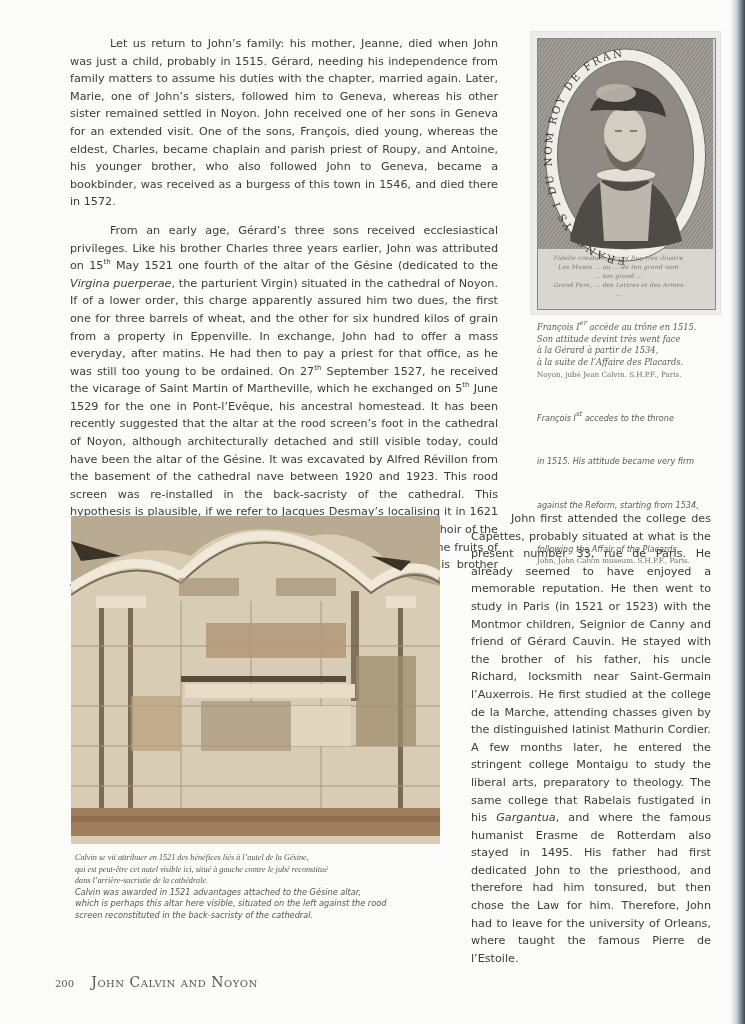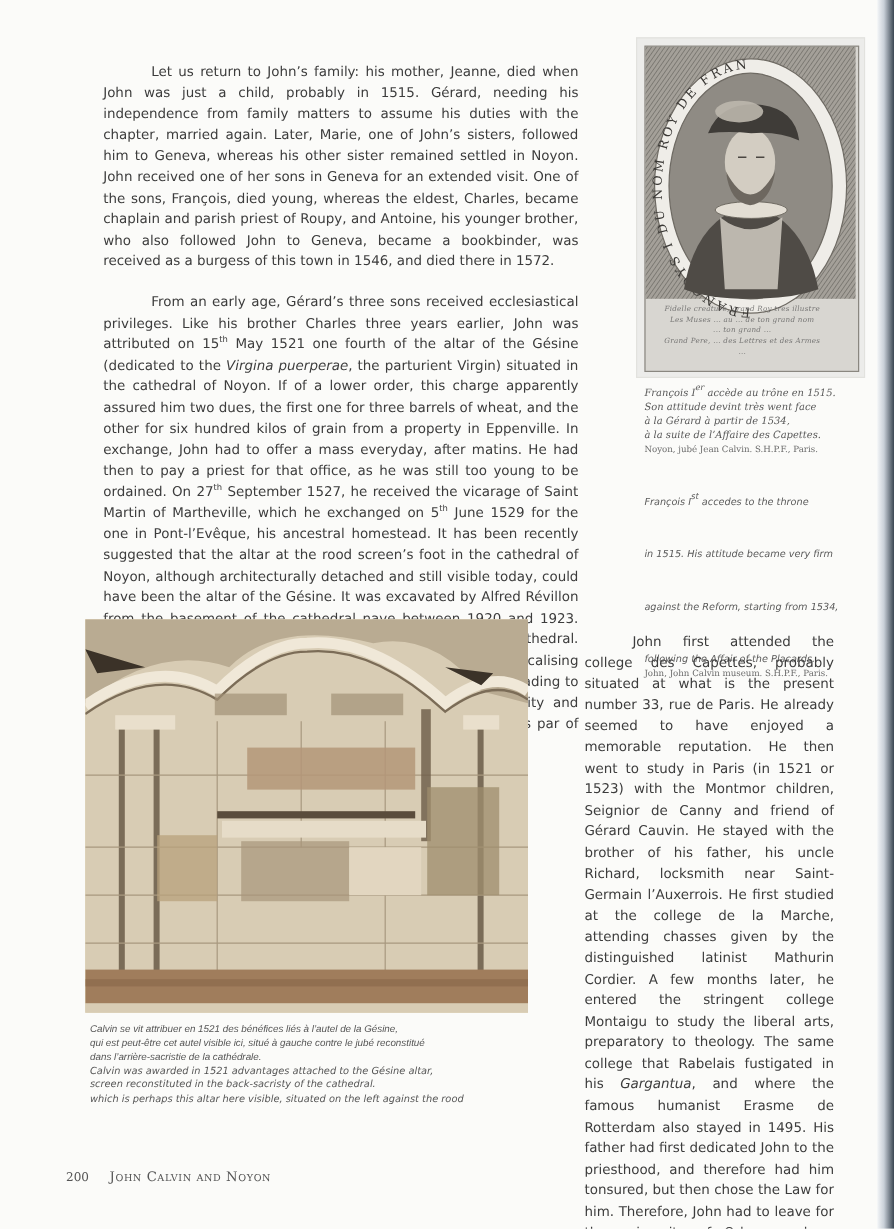--- a/index.html
+++ b/index.html
@@ -12,21 +12,21 @@
   .page-shadow {
     position: absolute; top: 0; right: 0; width: 14px; height: 1024px;
     background: linear-gradient(to right, #f4f6f8 0%, #c9d0d8 40%, #3a4652 100%);
   }
   .body-text {
     position: absolute;
     font-size: 11.2px; line-height: 17.6px;
     text-align: justify; hyphens: manual;
     color: #3c3c3c;
   }
-  .body-text p { margin: 16px; text-indent: 40px; }
+  .body-text p { margin: 0; text-indent: 40px; }
   .body-text p + p { margin-top: 11px; }
   #col-main { left: 70px; top: 35px; width: 428px; }
   #col-right { left: 471px; top: 510px; width: 240px; }
   sup { font-size: 7px; line-height: 0; vertical-align: 5px; }
 
   
   #portrait {
     position: absolute; left: 530px; top: 31px; width: 191px; height: 284px;
     background: #ececea;
     box-shadow: inset 0 0 0 1px #e2e2de;
@@ -55,28 +55,28 @@
   
   #altar-photo {
     position: absolute; left: 71px; top: 516px; width: 369px; height: 328px;
     overflow: hidden; background: #d9cbb0;
   }
   .caption-altar {
     position: absolute; left: 75px; top: 852px; width: 370px;
     font-family: "DejaVu Sans", sans-serif; font-style: italic;
     font-size: 8.2px; line-height: 11.6px; color: #555;
   }
-  .caption-altar .fr { font-family: Liberation Sans, sans-serif; }
+  .caption-altar .fr { font-family: Liberation Serif, serif; }
 
   .footer {
     position: absolute; left: 55px; top: 974px;
     font-family: "DejaVu Serif", serif; font-size: 10px; color: #555;
   }
   .footer .pageno { margin-right: 14px; }
-  .footer .running { font-variant: small-caps; letter-spacing: .5px; font-size: 11px; }
+  .footer .running { font-variant: small-caps; letter-spacing: .5px; font-size: 14px; }
 </style>
 </head>
 <body>
 
 <div class="page-shadow"></div>
 
 <div id="col-main" class="body-text">
   <p>Let us return to John’s family: his mother, Jeanne, died when John was just a child, probably in 1515. Gérard, needing his independence from family matters to assume his duties with the chapter, married again. Later, Marie, one of John’s sisters, followed him to Geneva, whereas his other sister remained settled in Noyon. John received one of her sons in Geneva for an extended visit. One of the sons, François, died young, whereas the eldest, Charles, became chaplain and parish priest of Roupy, and Antoine, his younger brother, who also followed John to Geneva, became a bookbinder, was received as a burgess of this town in 1546, and died there in 1572.</p>
   <p><span>From an early age, Gérard’s three sons received ecclesiastical privileges. Like his brother Charles three years earlier, John was attributed on 15</span><sup>th</sup><span> May 1521 one fourth of the altar of the Gésine (dedicated to the </span><i>Virgina puerperae</i><span>, the parturient Virgin) situated in the cathedral of Noyon. If of a lower order, this charge apparently assured him two dues, the first one for three barrels of wheat, and the other for six hundred kilos of grain from a property in Eppenville. In exchange, John had to offer a mass everyday, after matins. He had then to pay a priest for that office, as he was still too young to be ordained. On 27</span><sup>th</sup><span> September 1527, he received the vicarage of Saint Martin of Martheville, which he exchanged on 5</span><sup>th</sup><span> June 1529 for the one in Pont-l’Evêque, his ancestral homestead. It has been recently suggested that the altar at the rood screen’s foot in the cathedral of Noyon, although architecturally detached and still visible today, could have been the altar of the Gésine. It was excavated by Alfred Révillon from the basement of the cathedral nave between 1920 and 1923. This rood screen was re-installed in the back-sacristy of the cathedral. This hypothesis is plausible, if we refer to Jacques Desmay’s localising it in 1621 “on the left-hand of the cross, against the lectern leading to the choir of the big church”. Being kept away at university and therefore losing the fruits of his privileges, John relegated his par of the Gésine altar to his brother Antoine, but regained it in 1530.</span></p>
 </div>
@@ -115,21 +115,21 @@
     <div>... ton grand ...</div>
     <div>Grand Pere, ... des Lettres et des Armes</div>
     <div>...</div>
   </div>
 </div>
 
 <div class="caption-portrait">
   <div><span>François I</span><sup>er</sup><span> accède au trône en 1515.</span></div>
   <div>Son attitude devint très went face</div>
   <div>à la Gérard à partir de 1534,</div>
-  <div>à la suite de l’Affaire des Capettes.</div>
+  <div>à la suite de l’Affaire des Placards.</div>
   <div class="credit">Noyon, jubé Jean Calvin. S.H.P.F., Paris.</div>
   <div class="en"><span>François I</span><sup>st</sup><span> accedes to the throne</span></div>
   <div class="en">in 1515. His attitude became very firm</div>
   <div class="en">against the Reform, starting from 1534,</div>
   <div class="en">following the Affair of the Placards.</div>
   <div class="credit">John, John Calvin museum. S.H.P.F., Paris.</div>
 </div>
 
 <div id="altar-photo">
   <svg width="369" height="328" viewBox="0 0 369 328">
@@ -172,22 +172,22 @@
     <rect x="0" y="292" width="369" height="28" fill="#a07d5c"></rect>
     <rect x="0" y="300" width="369" height="6" fill="#8a6a4c" opacity=".7"></rect>
   </svg>
 </div>
 
 <div class="caption-altar">
   <div class="fr">Calvin se vit attribuer en 1521 des bénéfices liés à l’autel de la Gésine,</div>
   <div class="fr">qui est peut-être cet autel visible ici, situé à gauche contre le jubé reconstitué</div>
   <div class="fr">dans l’arrière-sacristie de la cathédrale.</div>
   <div>Calvin was awarded in 1521 advantages attached to the Gésine altar,</div>
+  <div>which is perhaps this altar here visible, situated on the left against the rood</div>
   <div>screen reconstituted in the back-sacristy of the cathedral.</div>
-  <div>which is perhaps this altar here visible, situated on the left against the rood</div>
 </div>
 
 <div id="col-right" class="body-text">
   <p><span>John first attended the college des Capettes, probably situated at what is the present number 33, rue de Paris. He already seemed to have enjoyed a memorable reputation. He then went to study in Paris (in 1521 or 1523) with the Montmor children, Seignior de Canny and friend of Gérard Cauvin. He stayed with the brother of his father, his uncle Richard, locksmith near Saint-Germain l’Auxerrois. He first studied at the college de la Marche, attending chasses given by the distinguished latinist Mathurin Cordier. A few months later, he entered the stringent college Montaigu to study the liberal arts, preparatory to theology. The same college that Rabelais fustigated in his </span><i>Gargantua</i><span>, and where the famous humanist Erasme de Rotterdam also stayed in 1495. His father had first dedicated John to the priesthood, and therefore had him tonsured, but then chose the Law for him. Therefore, John had to leave for the university of Orleans, where taught the famous Pierre de l’Estoile.</span></p>
 </div>
 
 <div class="footer">
   <span class="pageno">200</span>
   <span class="running">John Calvin and Noyon</span>
 </div>

